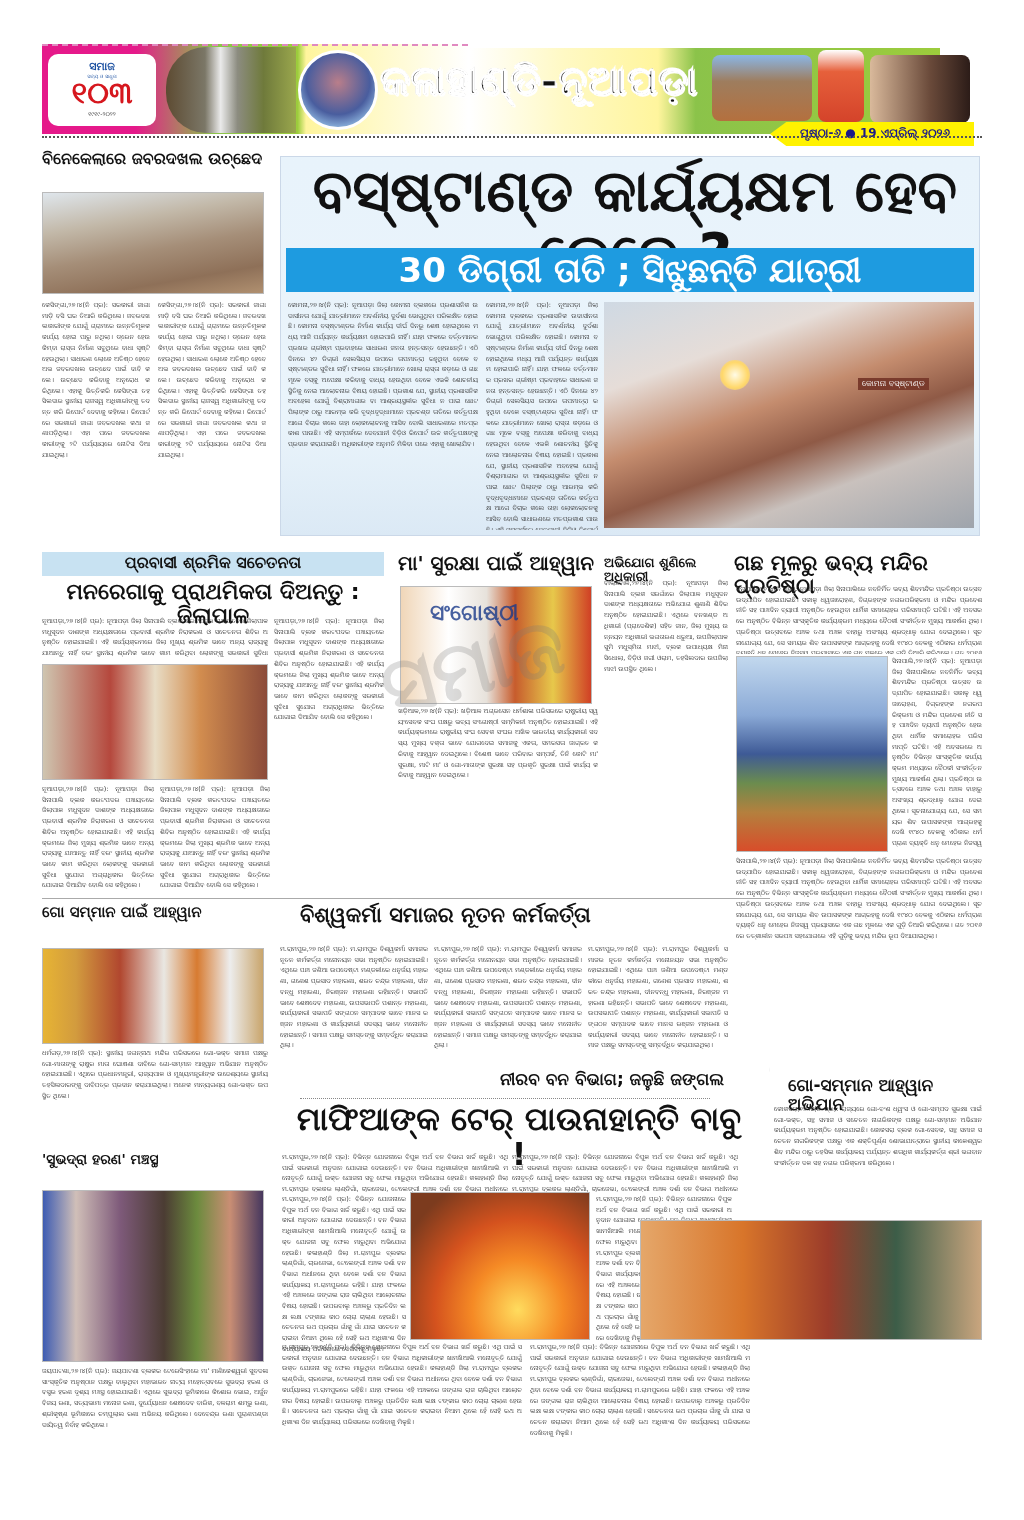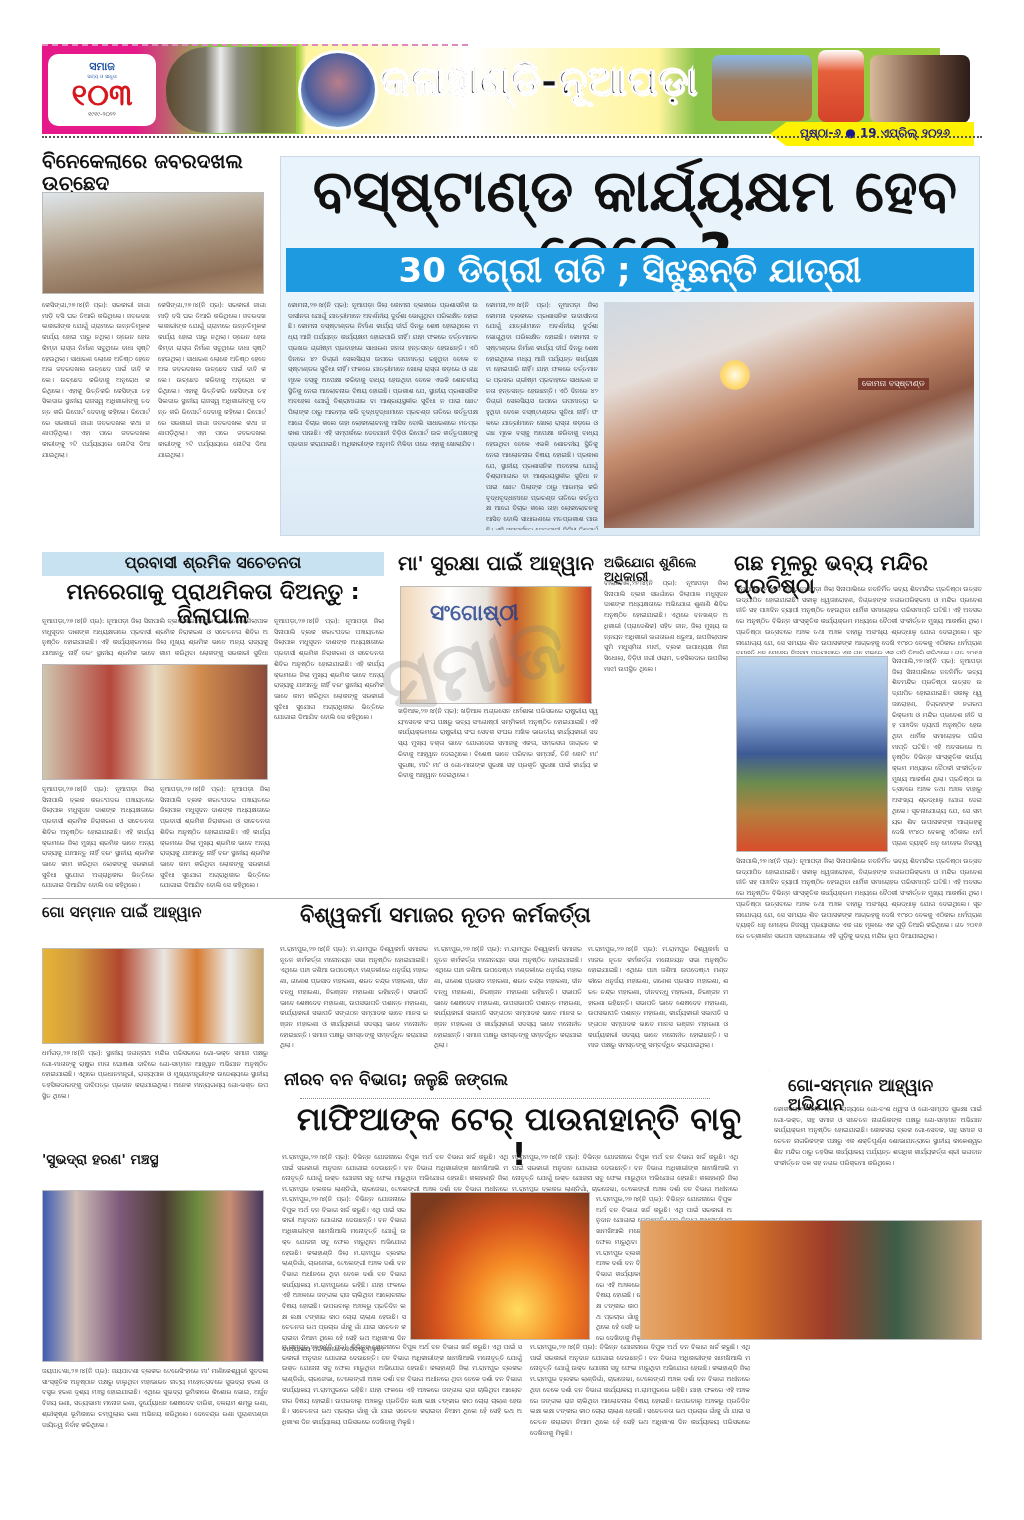--- a/index.html
+++ b/index.html
@@ -2,21 +2,21 @@
 <html><head>
 <meta charset="utf-8">
 <style>
 *{box-sizing:border-box;margin:0;padding:0}
 body{width:1024px;height:1520px;background:#fff;font-family:"DejaVu Sans",sans-serif;color:#222;position:relative;overflow:hidden}
 .abs{position:absolute}
 .masthead{left:42px;top:44px;width:426px;height:90px;background:linear-gradient(90deg,#e5198a 0,#e5198a 22%,#8bc34a 40%,#9ccc3c 60%,#fff59d 62%,#fff 100%);border-top:2px dashed #e089c0}
 .logo-box{left:48px;top:54px;width:108px;height:72px;background:#fff;border-radius:10px;text-align:center;padding-top:6px}
 .logo-box .t1{font-size:11px;color:#1a4fa0;font-weight:bold}
 .logo-box .t2{font-size:5px;color:#1a4fa0}
-.logo-box .t3{font-size:30px;color:#d6171e;font-weight:bold;line-height:30px;font-family:Liberation Serif, serif}
+.logo-box .t3{font-size:30px;color:#d6171e;font-weight:bold;line-height:30px;font-family:Liberation Mono, monospace}
 .logo-box .t4{font-size:6px;color:#333}
 .waterfall{left:166px;top:47px;width:130px;height:86px;background:linear-gradient(90deg,#5d4b32,#7b7767 30%,#eaeaea 42%,#8c8c80 55%,#6f7a3b 75%,#9aa74d);border-radius:40px 0 0 40px}
 .temple{left:298px;top:50px;width:80px;height:80px;border-radius:50%;background:radial-gradient(circle at 50% 40%,#b97e8a,#495d9e 55%,#8fb7e0 80%);border:3px solid #fff}
 .mast-right{left:470px;top:48px;width:470px;height:86px;background:linear-gradient(90deg,#fff,#fff9c4 20%,#fff59d 40%,#8bc34a 48%,#9ccc3c)}
 .mast-title{left:380px;top:56px;font-size:40px;font-weight:bold;color:#111;font-family:"DejaVu Serif",serif;letter-spacing:1px;-webkit-text-stroke:1px #fff;text-shadow:2px 2px 0 #fff}
 .mtn{left:712px;top:55px;width:100px;height:66px;background:linear-gradient(#8ab6e6 0,#9e7d5e 40%,#b4703e 100%);border-radius:8px}
 .lady1{left:818px;top:50px;width:46px;height:72px;background:linear-gradient(#fff 0,#e6603b 30%,#d4432a 100%);border-radius:8px}
 .lady2{left:870px;top:55px;width:100px;height:68px;background:linear-gradient(90deg,#d9b99b,#6a4a3a 60%,#2c1c18);border-radius:8px}
 .pageinfo{left:770px;top:122px;width:204px;height:24px;background:#fff200;clip-path:polygon(8% 0,100% 0,100% 100%,8% 100%,0 50%);font-size:12px;color:#1a1a8a;padding:4px 0 0 30px;font-weight:bold}
 .dots{left:42px;top:136px;width:940px;border-top:2px dotted #555}
@@ -50,21 +50,21 @@
 <div class="abs waterfall"></div>
 <div class="abs temple"></div>
 <div class="abs mast-right"></div>
 <div class="abs mast-title">କଳାହାଣ୍ଡି-ନୂଆପଡ଼ା</div>
 <div class="abs mtn"></div>
 <div class="abs lady1"></div>
 <div class="abs lady2"></div>
 <div class="abs pageinfo">ପୃଷ୍ଠା-୬ ● 19 ଏପ୍ରିଲ୍ ୨୦୨୬</div>
 <div class="abs dots"></div>
 
-<div class="abs head-black" style="left:42px;top:150px;width:230px;font-size:20px">ବିନେକେଲାରେ ଜବରଦଖଲ ଉଚ୍ଛେଦ</div>
+<div class="abs head-black" style="left:42px;top:150px;width:230px;font-size:16px">ବିନେକେଲାରେ ଜବରଦଖଲ ଉଚ୍ଛେଦ</div>
 <div class="abs demo-photo photo-generic"></div>
 <div class="abs body" style="left:42px;top:300px;width:108px;height:238px">କେସିଙ୍ଗା,୨୭।୪(ନି ପ୍ର): ସରକାରୀ ଜାଗା ମାଡ଼ି ବସି ଘର ତିଆରି କରିଥିଲେ। ଜବରଦଖଲକାରୀଙ୍କ ଯୋଗୁଁ ଗ୍ରାମରେ ଉନ୍ନତିମୂଳକ କାର୍ଯ୍ୟ ହୋଇ ପାରୁ ନଥିଲା। ଡ୍ରେନ ହେଉ କିମ୍ବା ରାସ୍ତା ନିର୍ମାଣ ସବୁଥିରେ ବାଧା ସୃଷ୍ଟି ହେଉଥିଲା। ସାଧାରଣ ଲୋକେ ଅତିଷ୍ଠ ହେବେ ଅଭ ଜବରଦଖଲ ଉଚ୍ଛେଦ ପାଇଁ ଦାବି କଲେ। ଉଚ୍ଛେଦ କରିବାକୁ ଅନୁରୋଧ କରିଥିଲେ। ଏହାକୁ ଭିତ୍ତିକରି କେସିଙ୍ଗା ତହସିଲଦାର ସ୍ଥାନୀୟ ରାଜସ୍ୱ ଅଧିକାରୀଙ୍କୁ ତଦନ୍ତ କରି ରିପୋର୍ଟ ଦେବାକୁ କହିଲେ। ରିପୋର୍ଟରେ ସରକାରୀ ଜାଗା ଜବରଦଖଲ କଥା ଜଣାପଡ଼ିଥିଲା। ଏହା ପରେ ଜବରଦଖଲକାରୀଙ୍କୁ ୨ଟି ପର୍ଯ୍ୟାୟରେ ନୋଟିସ ଦିଆଯାଇଥିଲା।</div>
 <div class="abs body" style="left:158px;top:300px;width:108px;height:238px">କେସିଙ୍ଗା,୨୭।୪(ନି ପ୍ର): ସରକାରୀ ଜାଗା ମାଡ଼ି ବସି ଘର ତିଆରି କରିଥିଲେ। ଜବରଦଖଲକାରୀଙ୍କ ଯୋଗୁଁ ଗ୍ରାମରେ ଉନ୍ନତିମୂଳକ କାର୍ଯ୍ୟ ହୋଇ ପାରୁ ନଥିଲା। ଡ୍ରେନ ହେଉ କିମ୍ବା ରାସ୍ତା ନିର୍ମାଣ ସବୁଥିରେ ବାଧା ସୃଷ୍ଟି ହେଉଥିଲା। ସାଧାରଣ ଲୋକେ ଅତିଷ୍ଠ ହେବେ ଅଭ ଜବରଦଖଲ ଉଚ୍ଛେଦ ପାଇଁ ଦାବି କଲେ। ଉଚ୍ଛେଦ କରିବାକୁ ଅନୁରୋଧ କରିଥିଲେ। ଏହାକୁ ଭିତ୍ତିକରି କେସିଙ୍ଗା ତହସିଲଦାର ସ୍ଥାନୀୟ ରାଜସ୍ୱ ଅଧିକାରୀଙ୍କୁ ତଦନ୍ତ କରି ରିପୋର୍ଟ ଦେବାକୁ କହିଲେ। ରିପୋର୍ଟରେ ସରକାରୀ ଜାଗା ଜବରଦଖଲ କଥା ଜଣାପଡ଼ିଥିଲା। ଏହା ପରେ ଜବରଦଖଲକାରୀଙ୍କୁ ୨ଟି ପର୍ଯ୍ୟାୟରେ ନୋଟିସ ଦିଆଯାଇଥିଲା।</div>
 
 <div class="abs lead-box"></div>
 <div class="abs lead-head head-black">ବସ୍‌ଷ୍ଟାଣ୍ଡ କାର୍ଯ୍ୟକ୍ଷମ ହେବ କେବେ ?</div>
 <div class="abs lead-sub">30 ଡିଗ୍ରୀ ତାତି ; ସିଝୁଛନ୍ତି ଯାତ୍ରୀ</div>
 <div class="abs body" style="left:288px;top:300px;width:190px;height:230px">କୋମନା,୨୭।୪(ନି ପ୍ର): ନୂଆପଡ଼ା ଜିଲା କୋମନା ବ୍ଲକରେ ପ୍ରଶାସନିକ ଉଦାସୀନତା ଯୋଗୁଁ ଯାତ୍ରୀମାନେ ଅବର୍ଣନୀୟ ଦୁର୍ଦଶା ଭୋଗୁଥିବା ପରିଲକ୍ଷିତ ହୋଇଛି। କୋମନା ବସ୍‌ଷ୍ଟାଣ୍ଡର ନିର୍ମାଣ କାର୍ଯ୍ୟ ଦୀର୍ଘ ଦିନରୁ ଶେଷ ହୋଇଥିଲେ ମଧ୍ୟ ଆଜି ପର୍ଯ୍ୟନ୍ତ କାର୍ଯ୍ୟକ୍ଷମ ହୋଇପାରି ନାହିଁ। ଯାହା ଫଳରେ ବର୍ତ୍ତମାନର ପ୍ରଖର ଗ୍ରୀଷ୍ମ ପ୍ରବାହରେ ସାଧାରଣ ଜନତା ହନ୍ତସନ୍ତ ହେଉଛନ୍ତି। ଏଠି ଦିନରେ ୪୨ ଡିଗ୍ରୀ ସେଲସିୟସ ଉପରେ ତାପମାତ୍ରା ରହୁଥିବା ବେଳେ ବସ୍‌ଷ୍ଟାଣ୍ଡର ସୁବିଧା ନାହିଁ। ଫଳରେ ଯାତ୍ରୀମାନେ ଖୋଲା ରାସ୍ତା କଡ଼ରେ ଓ ଗଛ ମୂଳେ ବସ୍‌କୁ ଅପେକ୍ଷା କରିବାକୁ ବାଧ୍ୟ ହେଉଥିବା ବେଳେ ଏଭଳି ଶୋଚନୀୟ ସ୍ଥିତିକୁ ନେଇ ଆଲୋଚନାର ବିଷୟ ହୋଇଛି। ପ୍ରକାଶ ଯେ, ସ୍ଥାନୀୟ ପ୍ରଶାସନିକ ଅବହେଳା ଯୋଗୁଁ ବିଶ୍ରାମାଗାର ବା ଆଶ୍ରୟସ୍ଥଳୀର ସୁବିଧା ନ ପାଇ ଛୋଟ ପିଲାଙ୍କ ଠାରୁ ଆରମ୍ଭ କରି ବୃଦ୍ଧବୃଦ୍ଧାମାନେ ପ୍ରଚଣ୍ଡ ତାତିରେ କର୍ତ୍ତୃପକ୍ଷ ଆଗେ ବିଚାର କଲେ ତାହା ଲୋକଲୋଚନକୁ ଆସିବ ବୋଲି ସାଧାରଣରେ ମତପ୍ରକାଶ ପାଉଛି। ଏହି ସମ୍ପର୍କରେ ଦେବଯାନୀ ବିଡ଼ିଓ ରିପୋର୍ଟ ଉଚ୍ଚ କର୍ତ୍ତୃପକ୍ଷଙ୍କୁ ପ୍ରଦାନ କରାଯାଇଛି। ଅଧିକାରୀଙ୍କ ଅନୁମତି ମିଳିବା ପରେ ଏହାକୁ ଖୋଲାଯିବ।</div>
 <div class="abs body" style="left:486px;top:300px;width:112px;height:230px">କୋମନା,୨୭।୪(ନି ପ୍ର): ନୂଆପଡ଼ା ଜିଲା କୋମନା ବ୍ଲକରେ ପ୍ରଶାସନିକ ଉଦାସୀନତା ଯୋଗୁଁ ଯାତ୍ରୀମାନେ ଅବର୍ଣନୀୟ ଦୁର୍ଦଶା ଭୋଗୁଥିବା ପରିଲକ୍ଷିତ ହୋଇଛି। କୋମନା ବସ୍‌ଷ୍ଟାଣ୍ଡର ନିର୍ମାଣ କାର୍ଯ୍ୟ ଦୀର୍ଘ ଦିନରୁ ଶେଷ ହୋଇଥିଲେ ମଧ୍ୟ ଆଜି ପର୍ଯ୍ୟନ୍ତ କାର୍ଯ୍ୟକ୍ଷମ ହୋଇପାରି ନାହିଁ। ଯାହା ଫଳରେ ବର୍ତ୍ତମାନର ପ୍ରଖର ଗ୍ରୀଷ୍ମ ପ୍ରବାହରେ ସାଧାରଣ ଜନତା ହନ୍ତସନ୍ତ ହେଉଛନ୍ତି। ଏଠି ଦିନରେ ୪୨ ଡିଗ୍ରୀ ସେଲସିୟସ ଉପରେ ତାପମାତ୍ରା ରହୁଥିବା ବେଳେ ବସ୍‌ଷ୍ଟାଣ୍ଡର ସୁବିଧା ନାହିଁ। ଫଳରେ ଯାତ୍ରୀମାନେ ଖୋଲା ରାସ୍ତା କଡ଼ରେ ଓ ଗଛ ମୂଳେ ବସ୍‌କୁ ଅପେକ୍ଷା କରିବାକୁ ବାଧ୍ୟ ହେଉଥିବା ବେଳେ ଏଭଳି ଶୋଚନୀୟ ସ୍ଥିତିକୁ ନେଇ ଆଲୋଚନାର ବିଷୟ ହୋଇଛି। ପ୍ରକାଶ ଯେ, ସ୍ଥାନୀୟ ପ୍ରଶାସନିକ ଅବହେଳା ଯୋଗୁଁ ବିଶ୍ରାମାଗାର ବା ଆଶ୍ରୟସ୍ଥଳୀର ସୁବିଧା ନ ପାଇ ଛୋଟ ପିଲାଙ୍କ ଠାରୁ ଆରମ୍ଭ କରି ବୃଦ୍ଧବୃଦ୍ଧାମାନେ ପ୍ରଚଣ୍ଡ ତାତିରେ କର୍ତ୍ତୃପକ୍ଷ ଆଗେ ବିଚାର କଲେ ତାହା ଲୋକଲୋଚନକୁ ଆସିବ ବୋଲି ସାଧାରଣରେ ମତପ୍ରକାଶ ପାଉଛି। ଏହି ସମ୍ପର୍କରେ ଦେବଯାନୀ ବିଡ଼ିଓ ରିପୋର୍ଟ ଉଚ୍ଚ କର୍ତ୍ତୃପକ୍ଷଙ୍କୁ ପ୍ରଦାନ କରାଯାଇଛି। ଅଧିକାରୀଙ୍କ ଅନୁମତି ମିଳିବା ପରେ ଏହାକୁ ଖୋଲାଯିବ।</div>
 <div class="abs bus-photo"></div>
@@ -103,21 +103,21 @@
 <div class="abs head-black" style="left:300px;top:904px;width:470px;font-size:21px">ବିଶ୍ୱକର୍ମା ସମାଜର ନୂତନ କର୍ମକର୍ତ୍ତା</div>
 <div class="abs body" style="left:280px;top:944px;width:148px;height:112px">ମ.ରାମପୁର,୨୭।୪(ନି ପ୍ର): ମ.ରାମପୁର ବିଶ୍ୱକର୍ମା ସମାଜର ନୂତନ କର୍ମକର୍ତ୍ତା ମନୋନୟନ ସଭା ଅନୁଷ୍ଠିତ ହୋଇଯାଇଛି। ଏଥିରେ ପାଞ୍ଚ ଜଣିଆ ଉପଦେଷ୍ଟା ମଣ୍ଡଳୀରେ ଧନୁର୍ଜୟ ମହାରଣା, ଗଣେଶ ପ୍ରସାଦ ମହାରଣା, ଶରତ ଚନ୍ଦ୍ର ମହାରଣା, ଦୀନବନ୍ଧୁ ମହାରଣା, ନିରଞ୍ଜନ ମହାରଣା ରହିଛନ୍ତି। ସଭାପତି ଭାବେ ଶେଷଦେବ ମହାରଣା, ଉପସଭାପତି ପଶାନ୍ତ ମହାରଣା, କାର୍ଯ୍ୟକାରୀ ସଭାପତି ସଙ୍ଗଠନ ସମ୍ପାଦକ ଭାବେ ମାନସ ରଞ୍ଜନ ମହାରଣା ଓ କାର୍ଯ୍ୟକାରୀ ସଦସ୍ୟ ଭାବେ ମନୋନୀତ ହୋଇଛନ୍ତି। ସମାଜ ପକ୍ଷରୁ ସମସ୍ତଙ୍କୁ ସମ୍ବର୍ଦ୍ଧିତ କରାଯାଇଥିଲା।</div>
 <div class="abs body" style="left:434px;top:944px;width:148px;height:112px">ମ.ରାମପୁର,୨୭।୪(ନି ପ୍ର): ମ.ରାମପୁର ବିଶ୍ୱକର୍ମା ସମାଜର ନୂତନ କର୍ମକର୍ତ୍ତା ମନୋନୟନ ସଭା ଅନୁଷ୍ଠିତ ହୋଇଯାଇଛି। ଏଥିରେ ପାଞ୍ଚ ଜଣିଆ ଉପଦେଷ୍ଟା ମଣ୍ଡଳୀରେ ଧନୁର୍ଜୟ ମହାରଣା, ଗଣେଶ ପ୍ରସାଦ ମହାରଣା, ଶରତ ଚନ୍ଦ୍ର ମହାରଣା, ଦୀନବନ୍ଧୁ ମହାରଣା, ନିରଞ୍ଜନ ମହାରଣା ରହିଛନ୍ତି। ସଭାପତି ଭାବେ ଶେଷଦେବ ମହାରଣା, ଉପସଭାପତି ପଶାନ୍ତ ମହାରଣା, କାର୍ଯ୍ୟକାରୀ ସଭାପତି ସଙ୍ଗଠନ ସମ୍ପାଦକ ଭାବେ ମାନସ ରଞ୍ଜନ ମହାରଣା ଓ କାର୍ଯ୍ୟକାରୀ ସଦସ୍ୟ ଭାବେ ମନୋନୀତ ହୋଇଛନ୍ତି। ସମାଜ ପକ୍ଷରୁ ସମସ୍ତଙ୍କୁ ସମ୍ବର୍ଦ୍ଧିତ କରାଯାଇଥିଲା।</div>
 <div class="abs body" style="left:588px;top:944px;width:140px;height:112px">ମ.ରାମପୁର,୨୭।୪(ନି ପ୍ର): ମ.ରାମପୁର ବିଶ୍ୱକର୍ମା ସମାଜର ନୂତନ କର୍ମକର୍ତ୍ତା ମନୋନୟନ ସଭା ଅନୁଷ୍ଠିତ ହୋଇଯାଇଛି। ଏଥିରେ ପାଞ୍ଚ ଜଣିଆ ଉପଦେଷ୍ଟା ମଣ୍ଡଳୀରେ ଧନୁର୍ଜୟ ମହାରଣା, ଗଣେଶ ପ୍ରସାଦ ମହାରଣା, ଶରତ ଚନ୍ଦ୍ର ମହାରଣା, ଦୀନବନ୍ଧୁ ମହାରଣା, ନିରଞ୍ଜନ ମହାରଣା ରହିଛନ୍ତି। ସଭାପତି ଭାବେ ଶେଷଦେବ ମହାରଣା, ଉପସଭାପତି ପଶାନ୍ତ ମହାରଣା, କାର୍ଯ୍ୟକାରୀ ସଭାପତି ସଙ୍ଗଠନ ସମ୍ପାଦକ ଭାବେ ମାନସ ରଞ୍ଜନ ମହାରଣା ଓ କାର୍ଯ୍ୟକାରୀ ସଦସ୍ୟ ଭାବେ ମନୋନୀତ ହୋଇଛନ୍ତି। ସମାଜ ପକ୍ଷରୁ ସମସ୍ତଙ୍କୁ ସମ୍ବର୍ଦ୍ଧିତ କରାଯାଇଥିଲା।</div>
 
 <div class="abs head-black" style="left:42px;top:1152px;width:230px;font-size:14px">'ସୁଭଦ୍ରା ହରଣ' ମଞ୍ଚସ୍ଥ</div>
 <div class="abs photo-generic" style="left:42px;top:1190px;width:222px;height:172px;background:linear-gradient(90deg,#3e5cb2,#d0bfb8 15%,#7e5a7a 35%,#4b3c33 55%,#6c8b3e 70%,#c98e74 85%,#46375e)"></div>
 <div class="abs body" style="left:42px;top:1366px;width:226px;height:116px">ଜୟପାଟଣା,୨୭।୪(ନି ପ୍ର): ଜୟପାଟଣା ବ୍ଲକର ଟେରେସିଂହାରେ ମା' ମାଣିକେଶ୍ୱରୀ ସୁବଦଳା ସାଂସ୍କୃତିକ ଅନୁଷ୍ଠାନ ପକ୍ଷରୁ ବାଲୁଥିବା ମହାଭାରତ ନାଟ୍ୟ ମହୋତ୍ସବରେ ସୁଭଦ୍ରା ହରଣ ଓ ବସ୍ତ୍ର ହରଣ ଦୃଶ୍ୟ ମଞ୍ଚସ୍ଥ ହୋଇଯାଇଛି। ଏଥିରେ ସୁଭଦ୍ରା ଭୂମିକାରେ କିଶୋର ଭୋଇ, ଅର୍ଜୁନ ବିଜୟ ରଣା, ସତ୍ୟଭାମା ମନୋଜ ରଣା, ଦୁର୍ଯ୍ୟୋଧନ ଶେଷଦେବ ବାରିକ, ବଳରାମ ଶମ୍ଭୁ ରଣା, ଶ୍ରୀକୃଷ୍ଣ ଭୂମିକାରେ ଚମ୍ପୁଲାଲ ରଣା ଅଭିନୟ କରିଥିଲେ। ଦେବେନ୍ଦ୍ର ରଣା ପୁରାଣପଣ୍ଡା ଦାୟିତ୍ୱ ନିର୍ବାହ କରିଥିଲେ।</div>
 
 <div class="abs bottom-box"></div>
-<div class="abs head-black" style="left:284px;top:1070px;width:440px;font-size:17px;text-align:left">ନୀରବ ବନ ବିଭାଗ; ଜଳୁଛି ଜଙ୍ଗଲ</div>
+<div class="abs head-black" style="left:284px;top:1070px;width:440px;font-size:17px;text-align:right">ନୀରବ ବନ ବିଭାଗ; ଜଳୁଛି ଜଙ୍ଗଲ</div>
 <div class="abs dotline" style="left:300px;top:1098px;width:410px"></div>
 <div class="abs head-black" style="left:284px;top:1102px;width:470px;font-size:32px;text-align:center">ମାଫିଆଙ୍କ ଟେର୍ ପାଉନାହାନ୍ତି ବାବୁ !</div>
 <div class="abs body" style="left:282px;top:1152px;width:226px;height:40px">ମ.ରାମପୁର,୨୭।୪(ନି ପ୍ର): ବିଭିନ୍ନ ଯୋଜନାରେ ବିପୁଳ ଅର୍ଥ ବନ ବିଭାଗ ଖର୍ଚ୍ଚ କରୁଛି। ଏଥି ପାଇଁ ସରକାରୀ ଅନୁଦାନ ଯୋଗାଇ ଦେଉଛନ୍ତି। ବନ ବିଭାଗ ଅଧିକାରୀଙ୍କ ଖାମଖିଆଲି ମନୋବୃତ୍ତି ଯୋଗୁଁ ଉକ୍ତ ଯୋଜନା ସବୁ ଫେଲ ମାରୁଥିବା ଅଭିଯୋଗ ହେଉଛି। କଳାହାଣ୍ଡି ଜିଲା ମ.ରାମପୁର ବ୍ଲକର ଲାଣ୍ଡିଗାଁ, ଚାରଜେଭା, ଟେଲେଙ୍ଗୀ ଅଞ୍ଚଳ ଦର୍ଶା ବନ ବିଭାଗ ଅଧୀନରେ ଥିବା ବେଳେ ଦର୍ଶା ବନ ବିଭାଗ କାର୍ଯ୍ୟାଳୟ ମ.ରାମପୁରରେ ରହିଛି। ଯାହା ଫଳରେ ଏହି ଅଞ୍ଚଳରେ ଜଙ୍ଗଲ ରାଜ ଚାଲିଥିବା ଆଲୋଚନାର ବିଷୟ ହୋଇଛି। ଉପରବାଲୁ ଅଞ୍ଚଳରୁ ପ୍ରତିଦିନ ଲକ୍ଷ ଲକ୍ଷ ଟଙ୍କାର କାଠ ଚୋରା ଚାଲାଣ ହେଉଛି। ସଚେତନତା ରଥ ପ୍ରଚାର ଗାଁକୁ ଗାଁ ଯାଇ ସଚେତନ କରାଇବା ନିଆମ ଥିଲେ ହେଁ ସେହି ରଥ ଅଧିକାଂଶ ଦିନ କାର୍ଯ୍ୟାଳୟ ପରିସରରେ ଦେଖିବାକୁ ମିଳୁଛି।</div>
 <div class="abs body" style="left:512px;top:1152px;width:226px;height:40px">ମ.ରାମପୁର,୨୭।୪(ନି ପ୍ର): ବିଭିନ୍ନ ଯୋଜନାରେ ବିପୁଳ ଅର୍ଥ ବନ ବିଭାଗ ଖର୍ଚ୍ଚ କରୁଛି। ଏଥି ପାଇଁ ସରକାରୀ ଅନୁଦାନ ଯୋଗାଇ ଦେଉଛନ୍ତି। ବନ ବିଭାଗ ଅଧିକାରୀଙ୍କ ଖାମଖିଆଲି ମନୋବୃତ୍ତି ଯୋଗୁଁ ଉକ୍ତ ଯୋଜନା ସବୁ ଫେଲ ମାରୁଥିବା ଅଭିଯୋଗ ହେଉଛି। କଳାହାଣ୍ଡି ଜିଲା ମ.ରାମପୁର ବ୍ଲକର ଲାଣ୍ଡିଗାଁ, ଚାରଜେଭା, ଟେଲେଙ୍ଗୀ ଅଞ୍ଚଳ ଦର୍ଶା ବନ ବିଭାଗ ଅଧୀନରେ ଥିବା ବେଳେ ଦର୍ଶା ବନ ବିଭାଗ କାର୍ଯ୍ୟାଳୟ ମ.ରାମପୁରରେ ରହିଛି। ଯାହା ଫଳରେ ଏହି ଅଞ୍ଚଳରେ ଜଙ୍ଗଲ ରାଜ ଚାଲିଥିବା ଆଲୋଚନାର ବିଷୟ ହୋଇଛି। ଉପରବାଲୁ ଅଞ୍ଚଳରୁ ପ୍ରତିଦିନ ଲକ୍ଷ ଲକ୍ଷ ଟଙ୍କାର କାଠ ଚୋରା ଚାଲାଣ ହେଉଛି। ସଚେତନତା ରଥ ପ୍ରଚାର ଗାଁକୁ ଗାଁ ଯାଇ ସଚେତନ କରାଇବା ନିଆମ ଥିଲେ ହେଁ ସେହି ରଥ ଅଧିକାଂଶ ଦିନ କାର୍ଯ୍ୟାଳୟ ପରିସରରେ ଦେଖିବାକୁ ମିଳୁଛି।</div>
 <div class="abs body" style="left:282px;top:1194px;width:124px;height:160px">ମ.ରାମପୁର,୨୭।୪(ନି ପ୍ର): ବିଭିନ୍ନ ଯୋଜନାରେ ବିପୁଳ ଅର୍ଥ ବନ ବିଭାଗ ଖର୍ଚ୍ଚ କରୁଛି। ଏଥି ପାଇଁ ସରକାରୀ ଅନୁଦାନ ଯୋଗାଇ ଦେଉଛନ୍ତି। ବନ ବିଭାଗ ଅଧିକାରୀଙ୍କ ଖାମଖିଆଲି ମନୋବୃତ୍ତି ଯୋଗୁଁ ଉକ୍ତ ଯୋଜନା ସବୁ ଫେଲ ମାରୁଥିବା ଅଭିଯୋଗ ହେଉଛି। କଳାହାଣ୍ଡି ଜିଲା ମ.ରାମପୁର ବ୍ଲକର ଲାଣ୍ଡିଗାଁ, ଚାରଜେଭା, ଟେଲେଙ୍ଗୀ ଅଞ୍ଚଳ ଦର୍ଶା ବନ ବିଭାଗ ଅଧୀନରେ ଥିବା ବେଳେ ଦର୍ଶା ବନ ବିଭାଗ କାର୍ଯ୍ୟାଳୟ ମ.ରାମପୁରରେ ରହିଛି। ଯାହା ଫଳରେ ଏହି ଅଞ୍ଚଳରେ ଜଙ୍ଗଲ ରାଜ ଚାଲିଥିବା ଆଲୋଚନାର ବିଷୟ ହୋଇଛି। ଉପରବାଲୁ ଅଞ୍ଚଳରୁ ପ୍ରତିଦିନ ଲକ୍ଷ ଲକ୍ଷ ଟଙ୍କାର କାଠ ଚୋରା ଚାଲାଣ ହେଉଛି। ସଚେତନତା ରଥ ପ୍ରଚାର ଗାଁକୁ ଗାଁ ଯାଇ ସଚେତନ କରାଇବା ନିଆମ ଥିଲେ ହେଁ ସେହି ରଥ ଅଧିକାଂଶ ଦିନ କାର୍ଯ୍ୟାଳୟ ପରିସରରେ ଦେଖିବାକୁ ମିଳୁଛି।</div>
 <div class="abs forest-fire photo-generic"></div>
 <div class="abs body" style="left:596px;top:1194px;width:136px;height:150px">ମ.ରାମପୁର,୨୭।୪(ନି ପ୍ର): ବିଭିନ୍ନ ଯୋଜନାରେ ବିପୁଳ ଅର୍ଥ ବନ ବିଭାଗ ଖର୍ଚ୍ଚ କରୁଛି। ଏଥି ପାଇଁ ସରକାରୀ ଅନୁଦାନ ଯୋଗାଇ ଦେଉଛନ୍ତି। ବନ ବିଭାଗ ଅଧିକାରୀଙ୍କ ଖାମଖିଆଲି ମନୋବୃତ୍ତି ଯୋଗୁଁ ଉକ୍ତ ଯୋଜନା ସବୁ ଫେଲ ମାରୁଥିବା ଅଭିଯୋଗ ହେଉଛି। କଳାହାଣ୍ଡି ଜିଲା ମ.ରାମପୁର ବ୍ଲକର ଲାଣ୍ଡିଗାଁ, ଚାରଜେଭା, ଟେଲେଙ୍ଗୀ ଅଞ୍ଚଳ ଦର୍ଶା ବନ ବିଭାଗ ଅଧୀନରେ ଥିବା ବେଳେ ଦର୍ଶା ବନ ବିଭାଗ କାର୍ଯ୍ୟାଳୟ ମ.ରାମପୁରରେ ରହିଛି। ଯାହା ଫଳରେ ଏହି ଅଞ୍ଚଳରେ ଜଙ୍ଗଲ ରାଜ ଚାଲିଥିବା ଆଲୋଚନାର ବିଷୟ ହୋଇଛି। ଉପରବାଲୁ ଅଞ୍ଚଳରୁ ପ୍ରତିଦିନ ଲକ୍ଷ ଲକ୍ଷ ଟଙ୍କାର କାଠ ଚୋରା ଚାଲାଣ ହେଉଛି। ସଚେତନତା ରଥ ପ୍ରଚାର ଗାଁକୁ ଗାଁ ଯାଇ ସଚେତନ କରାଇବା ନିଆମ ଥିଲେ ହେଁ ସେହି ରଥ ଅଧିକାଂଶ ଦିନ କାର୍ଯ୍ୟାଳୟ ପରିସରରେ ଦେଖିବାକୁ ମିଳୁଛି।</div>
 <div class="abs body" style="left:282px;top:1342px;width:240px;height:130px">ମ.ରାମପୁର,୨୭।୪(ନି ପ୍ର): ବିଭିନ୍ନ ଯୋଜନାରେ ବିପୁଳ ଅର୍ଥ ବନ ବିଭାଗ ଖର୍ଚ୍ଚ କରୁଛି। ଏଥି ପାଇଁ ସରକାରୀ ଅନୁଦାନ ଯୋଗାଇ ଦେଉଛନ୍ତି। ବନ ବିଭାଗ ଅଧିକାରୀଙ୍କ ଖାମଖିଆଲି ମନୋବୃତ୍ତି ଯୋଗୁଁ ଉକ୍ତ ଯୋଜନା ସବୁ ଫେଲ ମାରୁଥିବା ଅଭିଯୋଗ ହେଉଛି। କଳାହାଣ୍ଡି ଜିଲା ମ.ରାମପୁର ବ୍ଲକର ଲାଣ୍ଡିଗାଁ, ଚାରଜେଭା, ଟେଲେଙ୍ଗୀ ଅଞ୍ଚଳ ଦର୍ଶା ବନ ବିଭାଗ ଅଧୀନରେ ଥିବା ବେଳେ ଦର୍ଶା ବନ ବିଭାଗ କାର୍ଯ୍ୟାଳୟ ମ.ରାମପୁରରେ ରହିଛି। ଯାହା ଫଳରେ ଏହି ଅଞ୍ଚଳରେ ଜଙ୍ଗଲ ରାଜ ଚାଲିଥିବା ଆଲୋଚନାର ବିଷୟ ହୋଇଛି। ଉପରବାଲୁ ଅଞ୍ଚଳରୁ ପ୍ରତିଦିନ ଲକ୍ଷ ଲକ୍ଷ ଟଙ୍କାର କାଠ ଚୋରା ଚାଲାଣ ହେଉଛି। ସଚେତନତା ରଥ ପ୍ରଚାର ଗାଁକୁ ଗାଁ ଯାଇ ସଚେତନ କରାଇବା ନିଆମ ଥିଲେ ହେଁ ସେହି ରଥ ଅଧିକାଂଶ ଦିନ କାର୍ଯ୍ୟାଳୟ ପରିସରରେ ଦେଖିବାକୁ ମିଳୁଛି।</div>
 <div class="abs body" style="left:530px;top:1342px;width:220px;height:130px">ମ.ରାମପୁର,୨୭।୪(ନି ପ୍ର): ବିଭିନ୍ନ ଯୋଜନାରେ ବିପୁଳ ଅର୍ଥ ବନ ବିଭାଗ ଖର୍ଚ୍ଚ କରୁଛି। ଏଥି ପାଇଁ ସରକାରୀ ଅନୁଦାନ ଯୋଗାଇ ଦେଉଛନ୍ତି। ବନ ବିଭାଗ ଅଧିକାରୀଙ୍କ ଖାମଖିଆଲି ମନୋବୃତ୍ତି ଯୋଗୁଁ ଉକ୍ତ ଯୋଜନା ସବୁ ଫେଲ ମାରୁଥିବା ଅଭିଯୋଗ ହେଉଛି। କଳାହାଣ୍ଡି ଜିଲା ମ.ରାମପୁର ବ୍ଲକର ଲାଣ୍ଡିଗାଁ, ଚାରଜେଭା, ଟେଲେଙ୍ଗୀ ଅଞ୍ଚଳ ଦର୍ଶା ବନ ବିଭାଗ ଅଧୀନରେ ଥିବା ବେଳେ ଦର୍ଶା ବନ ବିଭାଗ କାର୍ଯ୍ୟାଳୟ ମ.ରାମପୁରରେ ରହିଛି। ଯାହା ଫଳରେ ଏହି ଅଞ୍ଚଳରେ ଜଙ୍ଗଲ ରାଜ ଚାଲିଥିବା ଆଲୋଚନାର ବିଷୟ ହୋଇଛି। ଉପରବାଲୁ ଅଞ୍ଚଳରୁ ପ୍ରତିଦିନ ଲକ୍ଷ ଲକ୍ଷ ଟଙ୍କାର କାଠ ଚୋରା ଚାଲାଣ ହେଉଛି। ସଚେତନତା ରଥ ପ୍ରଚାର ଗାଁକୁ ଗାଁ ଯାଇ ସଚେତନ କରାଇବା ନିଆମ ଥିଲେ ହେଁ ସେହି ରଥ ଅଧିକାଂଶ ଦିନ କାର୍ଯ୍ୟାଳୟ ପରିସରରେ ଦେଖିବାକୁ ମିଳୁଛି।</div>
 

